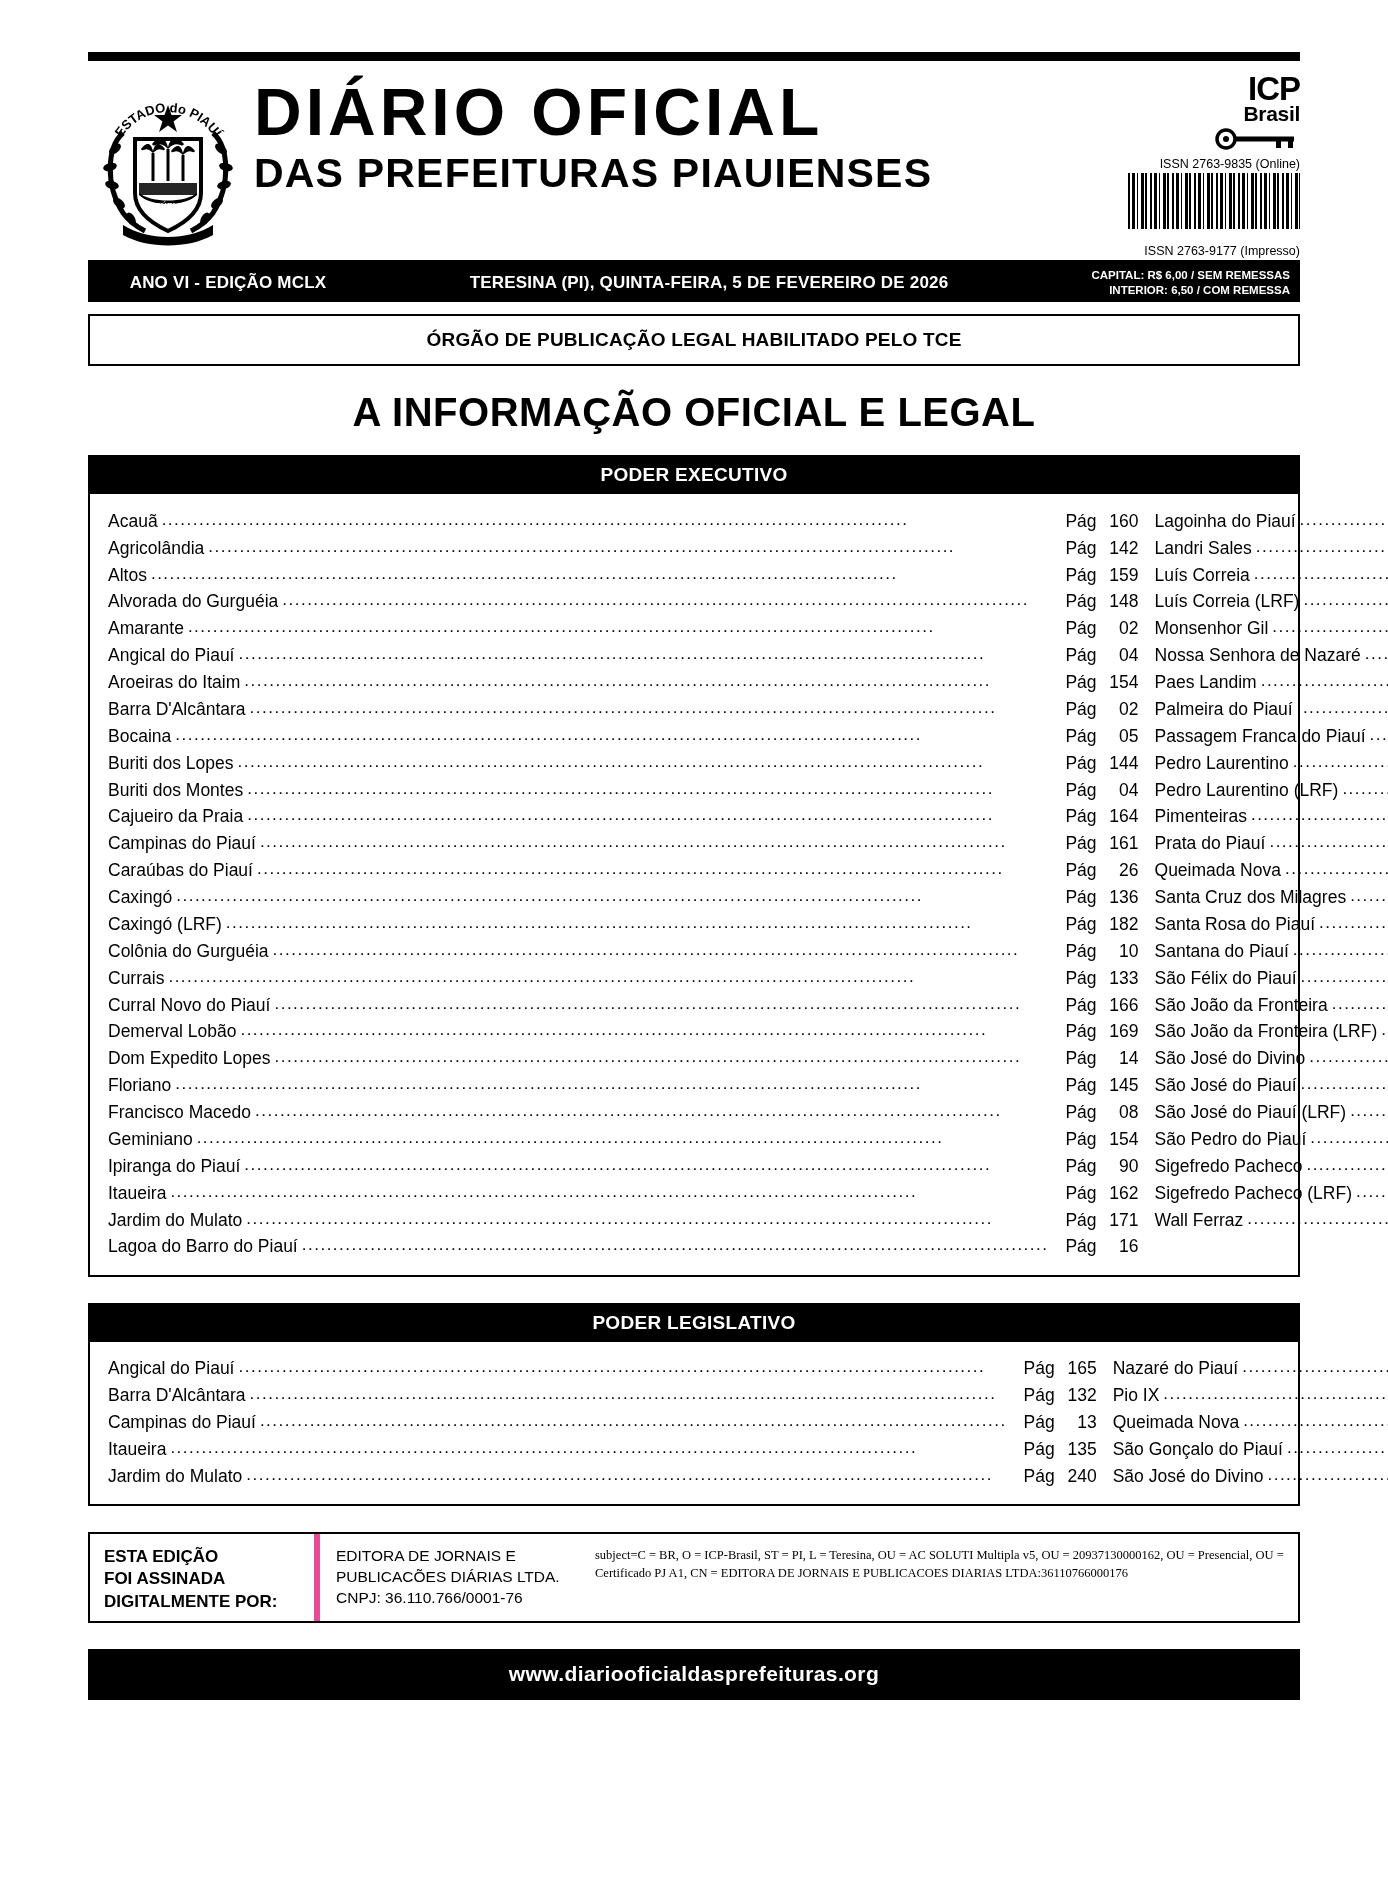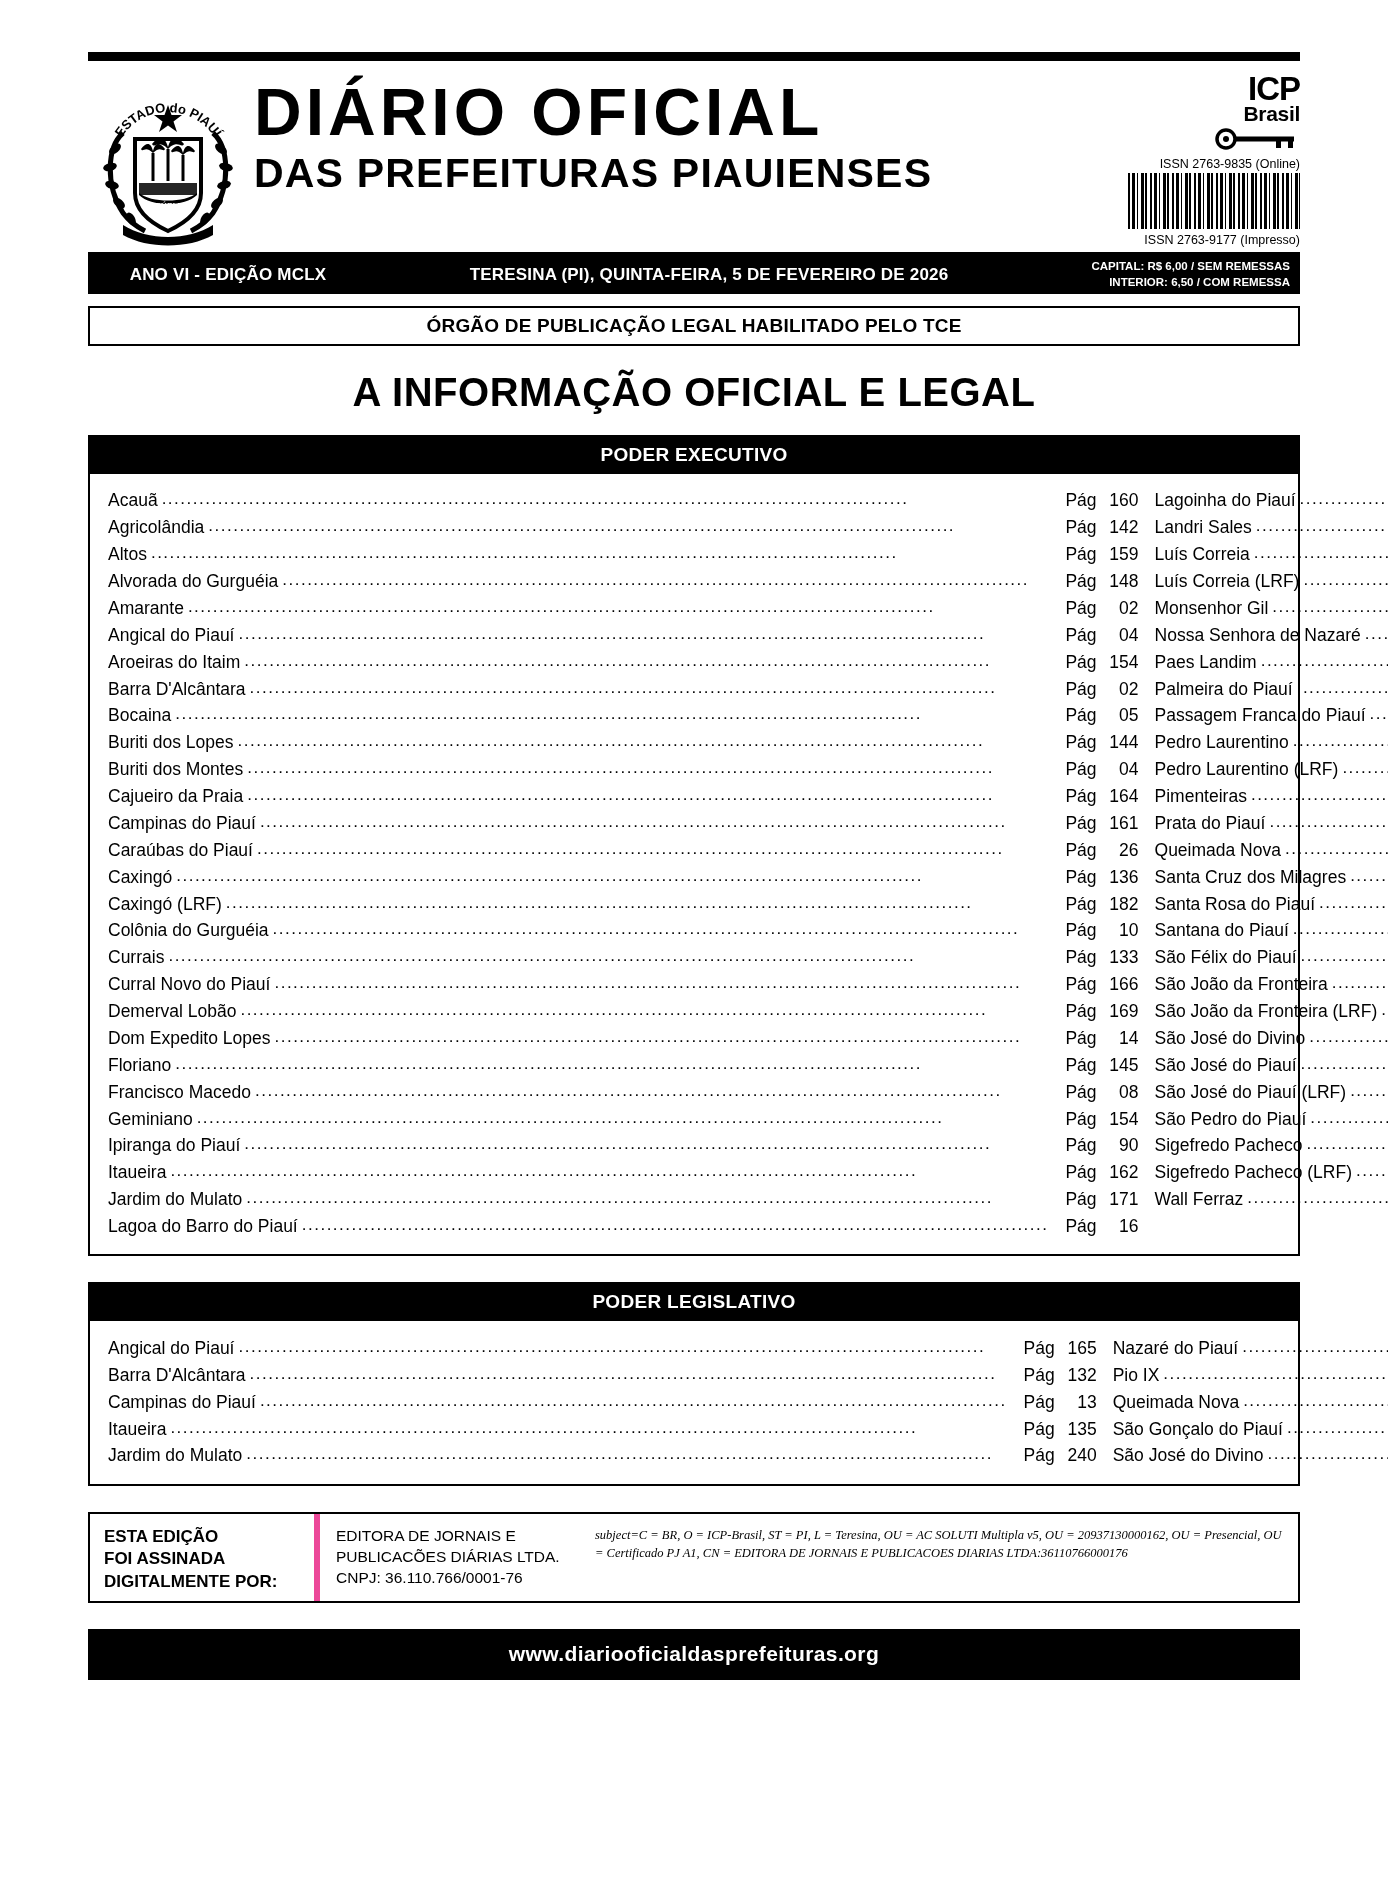--- a/index.html
+++ b/index.html
@@ -92,21 +92,21 @@
       #000 0px, #000 2px, #fff 2px, #fff 4px,
       #000 4px, #000 7px, #fff 7px, #fff 9px,
       #000 9px, #000 10px, #fff 10px, #fff 13px,
       #000 13px, #000 16px, #fff 16px, #fff 17px,
       #000 17px, #000 19px, #fff 19px, #fff 22px
     );
   }
   .issn-impresso {
     font-size: 12.5px;
     text-align: right;
-    margin-top: 4px;
+    margin-top: 15px;
   }
 
   
   .infobar {
     background: #000;
     color: #fff;
     display: flex;
     align-items: center;
     height: 38px;
     padding: 0 10px;
@@ -130,21 +130,21 @@
     text-align: right;
     font-size: 11.5px;
     font-weight: bold;
     line-height: 1.35;
   }
 
   
   .tce-box {
     border: 2px solid #000;
     margin-top: 12px;
-    height: 40px;
+    height: 52px;
     display: flex;
     align-items: center;
     justify-content: center;
   }
   .tce-box span {
     font-size: 19px;
     font-weight: bold;
     letter-spacing: 0.2px;
   }
 
@@ -231,21 +231,20 @@
     padding: 12px 10px 8px 16px;
     font-size: 15.5px;
     line-height: 1.35;
   }
   .sig-right {
     flex: 1 1 auto;
     padding: 12px 12px 8px 10px;
     font-family: "Liberation Serif", serif;
     font-size: 12.5px;
     line-height: 1.45;
-    font-style: italic;
   }
 
   
   .footer {
     background: #000;
     color: #fff;
     text-align: center;
     padding: 13px 0 14px 0;
     margin-top: 26px;
     margin-bottom: 30px;

